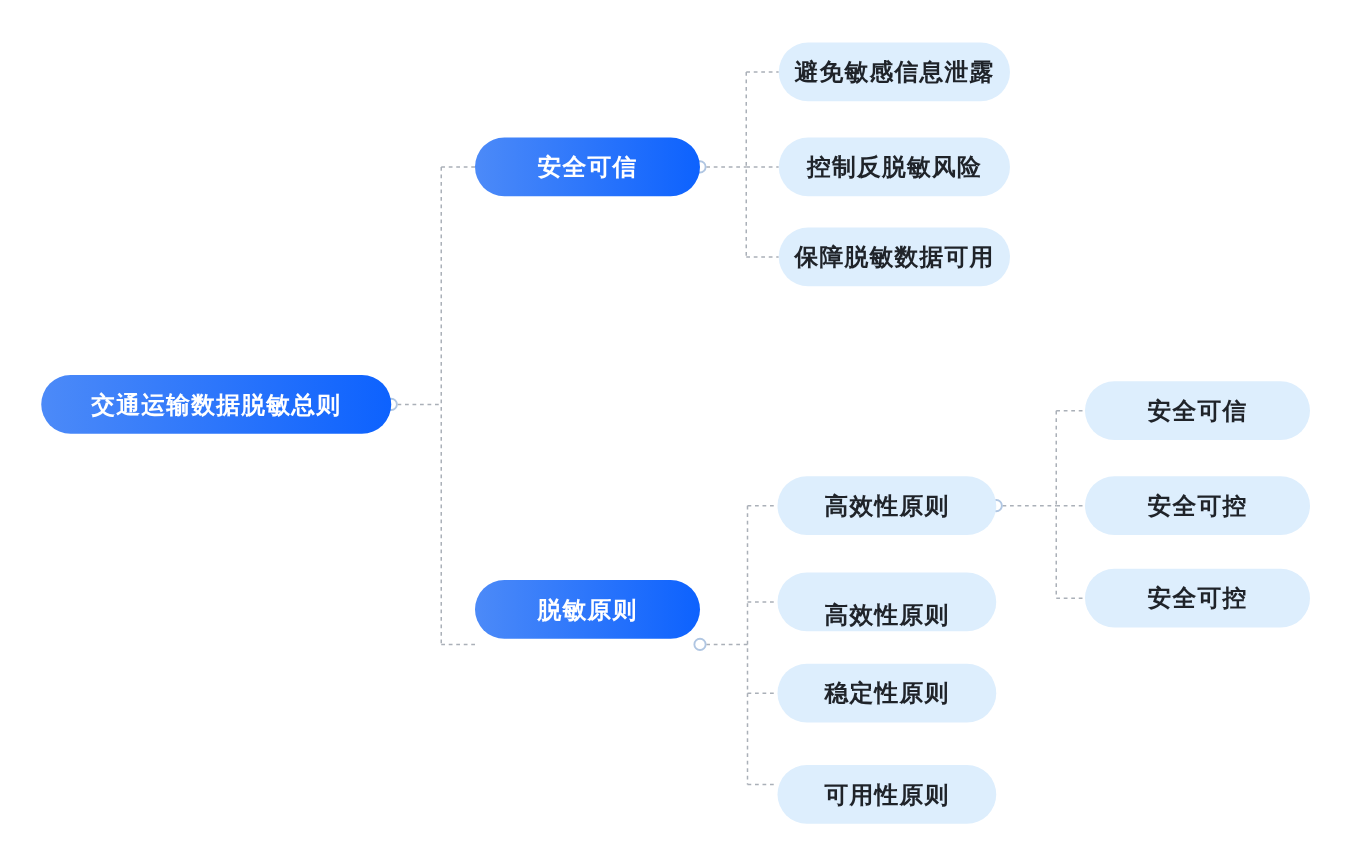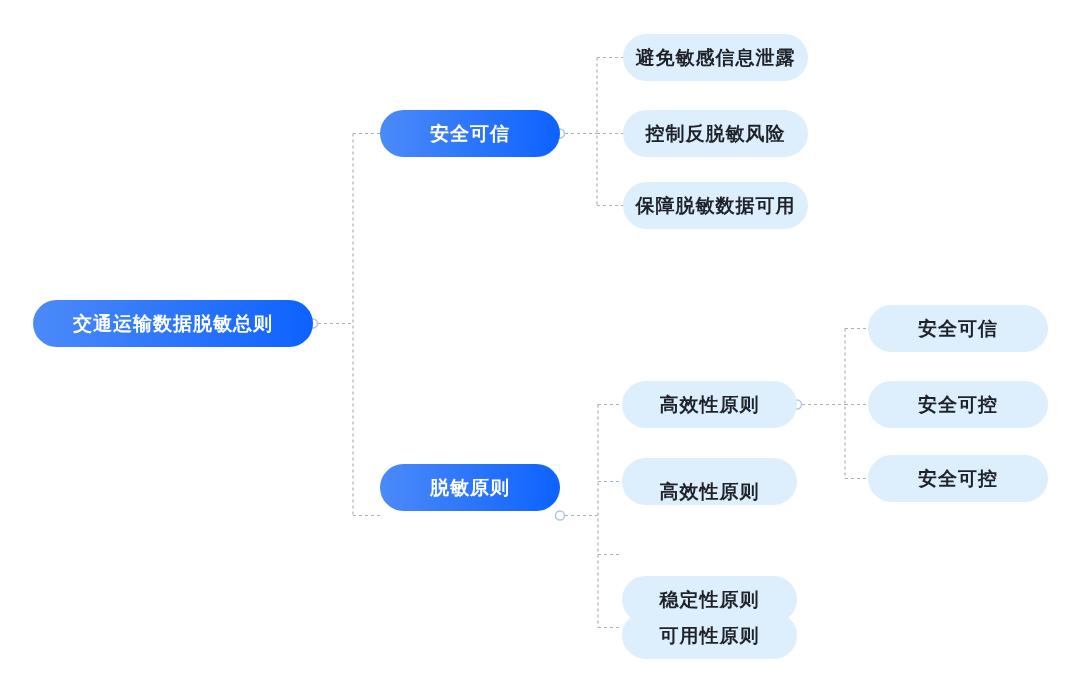--- a/index.html
+++ b/index.html
@@ -78,21 +78,21 @@
       </div>
       <div class="node light" style="left: 623px; top: 182px; width: 185px; height: 47px;">
         <span>保障脱敏数据可用</span>
       </div>
       <div class="node light" style="left: 622px; top: 381px; width: 175px; height: 47px;">
         <span>高效性原则</span>
       </div>
       <div class="node light" style="left: 622px; top: 458px; width: 175px; height: 47px; align-items: flex-end;">
         <span>高效性原则</span>
       </div>
-      <div class="node light" style="left: 622px; top: 531px; width: 175px; height: 47px; margin-top: 45px;">
+      <div class="node light" style="left: 622px; top: 531px; width: 175px; height: 47px;">
         <span>稳定性原则</span>
       </div>
       <div class="node light" style="left: 622px; top: 612px; width: 175px; height: 47px;">
         <span>可用性原则</span>
       </div>
       <div class="node light" style="left: 868px; top: 305px; width: 180px; height: 47px;">
         <span>安全可信</span>
       </div>
       <div class="node light" style="left: 868px; top: 381px; width: 180px; height: 47px;">
         <span>安全可控</span>

